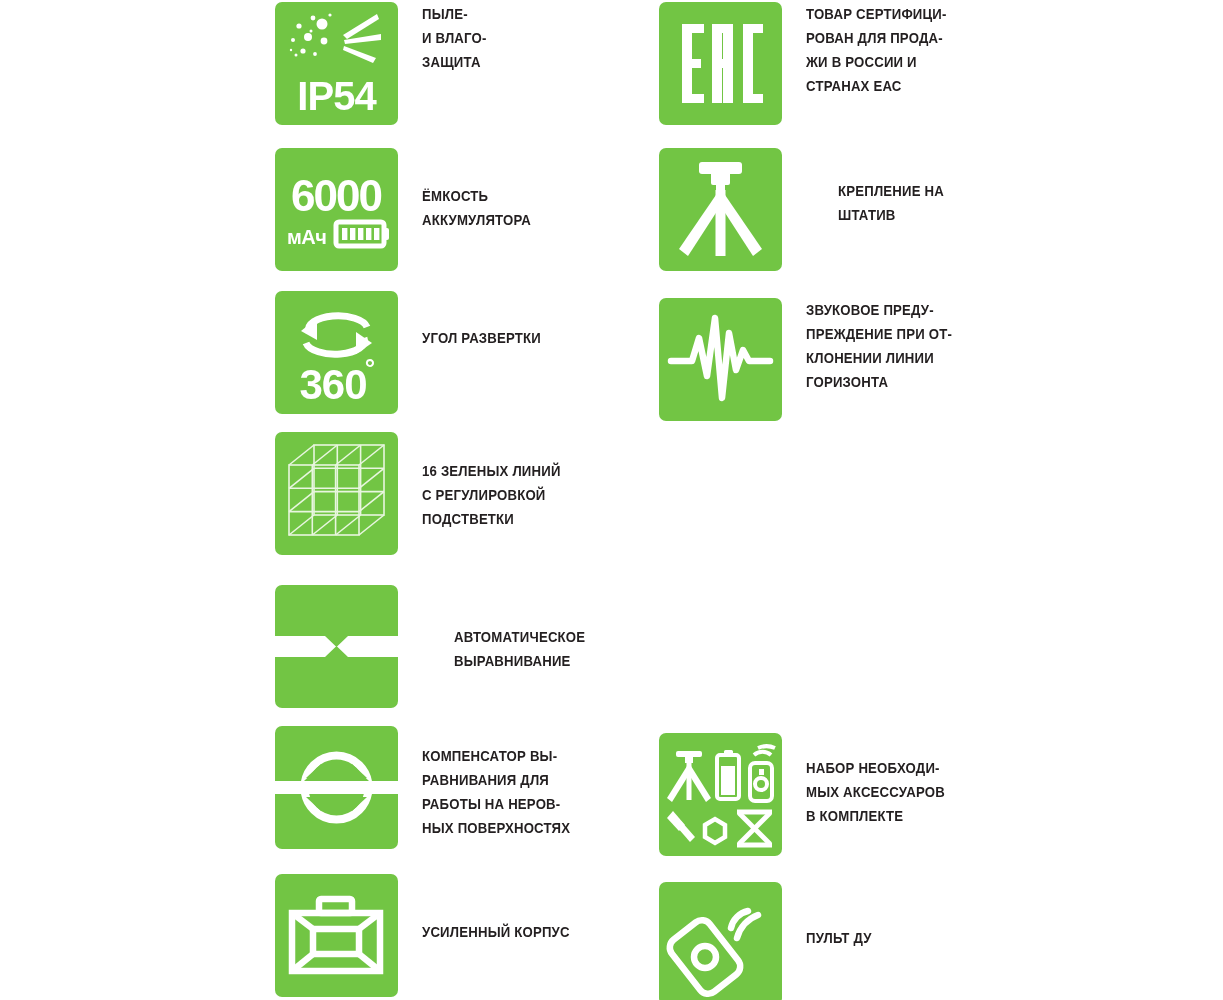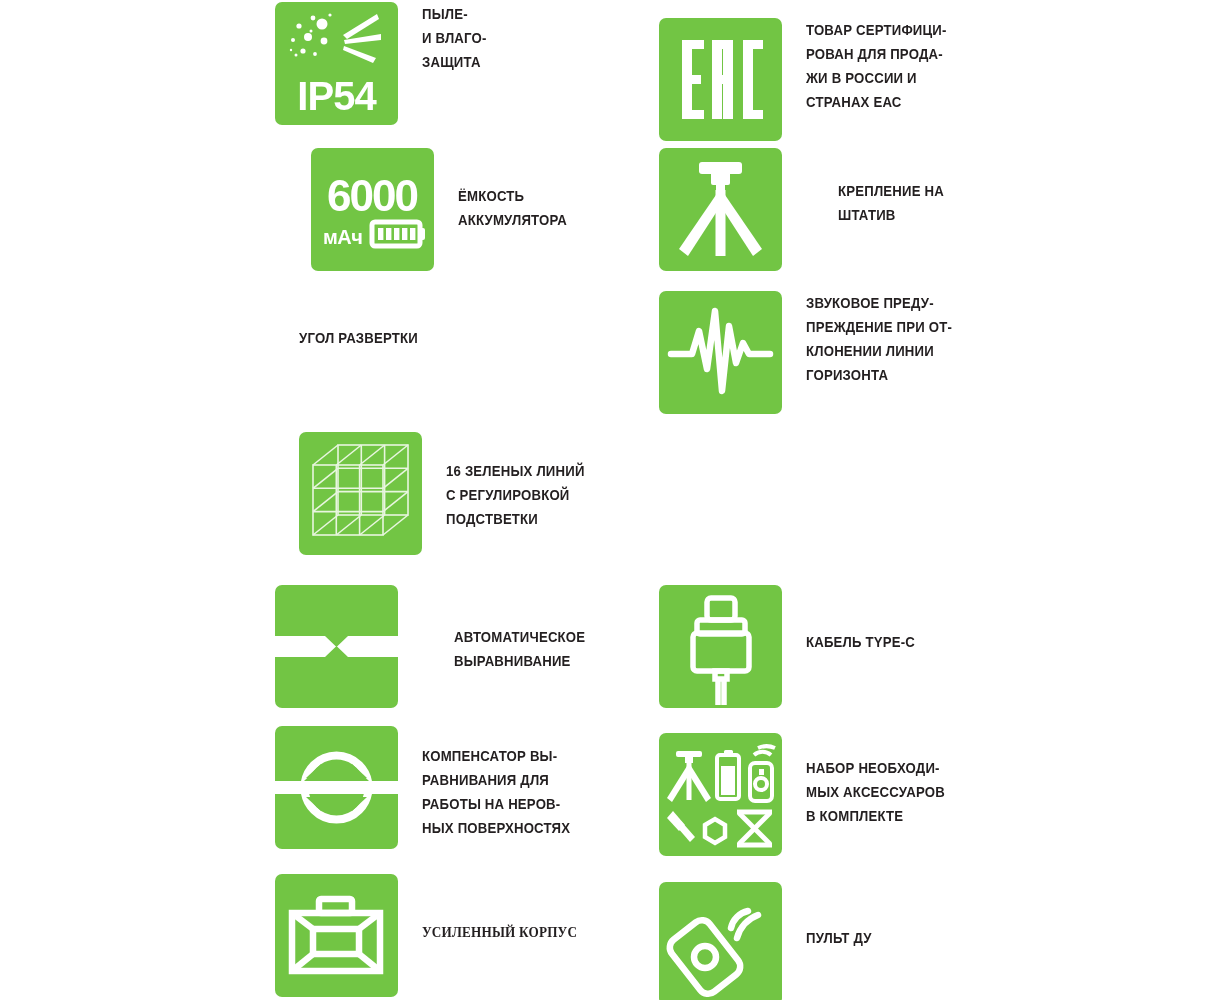--- a/index.html
+++ b/index.html
@@ -70,21 +70,21 @@
           <path d="M69 44 L101 56 L98 61 L68 48 Z"></path>
         </g>
         <text x="61.5" y="108" fill="#fff" font-family="'Liberation Sans',sans-serif" font-size="40" font-weight="bold" text-anchor="middle" letter-spacing="-1">IP54</text>
       </svg>
     </div>
     <div class="label">ПЫЛЕ-
 И ВЛАГО-
 ЗАЩИТА</div>
   </div>
 
-  <div class="feature-row col-right" style="top:18px;">
+  <div class="feature-row col-right" style="top:2px;">
     <div class="tile">
       <svg viewBox="0 0 123 123">
         <g fill="#fff">
           <rect x="23" y="22" width="10" height="79"></rect>
           <rect x="23" y="22" width="22" height="9"></rect>
           <rect x="23" y="57" width="19" height="9"></rect>
           <rect x="23" y="92" width="22" height="9"></rect>
           <rect x="53" y="22" width="10" height="79"></rect>
           <rect x="53" y="22" width="21" height="9"></rect>
           <rect x="64" y="22" width="10" height="79"></rect>
@@ -94,21 +94,21 @@
           <rect x="84" y="92" width="20" height="9"></rect>
         </g>
       </svg>
     </div>
     <div class="label">ТОВАР СЕРТИФИЦИ-
 РОВАН ДЛЯ ПРОДА-
 ЖИ В РОССИИ И
 СТРАНАХ ЕАС</div>
   </div>
 
-  <div class="feature-row col-left" style="top:148px;margin-left:36px;">
+  <div class="feature-row col-left" style="top:148px;">
     <div class="tile">
       <svg viewBox="0 0 123 123">
         <text x="61" y="63" fill="#fff" font-family="'Liberation Sans',sans-serif" font-size="44" font-weight="bold" text-anchor="middle" letter-spacing="-2">6000</text>
         <text x="12" y="96" fill="#fff" font-family="'Liberation Sans',sans-serif" font-size="20" font-weight="bold" letter-spacing="-0.5">мАч</text>
         <g fill="none" stroke="#fff" stroke-width="5">
           <rect x="61" y="74" width="48" height="24" rx="3"></rect>
         </g>
         <rect x="109" y="80" width="5" height="12" rx="2" fill="#fff"></rect>
         <g fill="#fff">
           <rect x="67" y="80" width="5.4" height="12"></rect>
@@ -134,36 +134,50 @@
           <path d="M59 44 L20 101 L29 108 L64 54 Z"></path>
           <path d="M64 44 L103 101 L94 108 L59 54 Z"></path>
         </g>
       </svg>
     </div>
     <div class="label" style="margin-top:31px;">КРЕПЛЕНИЕ НА
 ШТАТИВ</div>
   </div>
 
   <div class="feature-row col-left" style="top:291px;">
+    <div class="tile">
+      <svg viewBox="0 0 123 123">
+        <g fill="none" stroke="#fff" stroke-width="7" stroke-linecap="butt">
+          <path d="M34 41 A28 13 0 0 1 92 36"></path>
+          <path d="M89 47 A28 13 0 0 1 31 52"></path>
+        </g>
+        <g fill="#fff">
+          <path d="M42 27 L42 49 L26 40 Z"></path>
+          <path d="M81 41 L81 63 L97 52 Z"></path>
+        </g>
+        <text x="58" y="108" fill="#fff" font-family="'Liberation Sans',sans-serif" font-size="42" font-weight="bold" text-anchor="middle" letter-spacing="-1">360</text>
+        <text x="95" y="86" fill="#fff" font-family="'Liberation Sans',sans-serif" font-size="26" font-weight="bold" text-anchor="middle">°</text>
+      </svg>
+    </div>
     <div class="label" style="margin-top:35px;">УГОЛ РАЗВЕРТКИ</div>
   </div>
 
-  <div class="feature-row col-right" style="top:291px;">
+  <div class="feature-row col-right" style="top:298px;">
     <div class="tile">
       <svg viewBox="0 0 123 123">
         <polyline points="12,63 33,63 40,40 48,78 56,20 63,100 70,35 77,72 84,52 90,63 111,63" fill="none" stroke="#fff" stroke-width="6.5" stroke-linejoin="round" stroke-linecap="round"></polyline>
       </svg>
     </div>
     <div class="label">ЗВУКОВОЕ ПРЕДУ-
 ПРЕЖДЕНИЕ ПРИ ОТ-
 КЛОНЕНИИ ЛИНИИ
 ГОРИЗОНТА</div>
   </div>
 
-  <div class="feature-row col-left" style="top:432px;margin-left:24px;">
+  <div class="feature-row col-left" style="top:432px;">
     <div class="tile">
       <svg viewBox="0 0 123 123">
         <g fill="none" stroke="#E8F6DF" stroke-width="1.6">
 
           <rect x="14" y="33" width="70" height="70"></rect>
           <line x1="14" y1="56.3" x2="84" y2="56.3"></line>
           <line x1="14" y1="79.6" x2="84" y2="79.6"></line>
           <line x1="37.3" y1="33" x2="37.3" y2="103"></line>
           <line x1="60.6" y1="33" x2="60.6" y2="103"></line>
 
@@ -200,35 +214,20 @@
         <path fill="#72C544" d="
           M7 0 H116 A7 7 0 0 1 123 7 V51 H73 L61.5 62 L50 51 H0 V7 A7 7 0 0 1 7 0 Z"></path>
         <path fill="#72C544" d="
           M0 72 H50 L61.5 61 L73 72 H123 V116 A7 7 0 0 1 116 123 H7 A7 7 0 0 1 0 116 Z"></path>
       </svg>
     </div>
     <div class="label" style="margin-top:40px;">АВТОМАТИЧЕСКОЕ
 ВЫРАВНИВАНИЕ</div>
   </div>
 
-  <div class="feature-row col-right" style="top:585px;">
-    <div class="tile">
-      <svg viewBox="0 0 123 123">
-        <g fill="none" stroke="#fff" stroke-width="5.5">
-          <rect x="48" y="13" width="28" height="22" rx="4"></rect>
-          <rect x="38" y="35" width="48" height="14" rx="3"></rect>
-          <rect x="34" y="48" width="56" height="38" rx="4"></rect>
-          <rect x="56" y="86" width="12" height="8"></rect>
-          <line x1="59" y1="94" x2="59" y2="120"></line>
-          <line x1="65" y1="94" x2="65" y2="120"></line>
-        </g>
-      </svg>
-    </div>
-    <div class="label" style="margin-top:45px;">КАБЕЛЬ TYPE-C</div>
-  </div>
 
   <div class="feature-row col-left" style="top:726px;">
     <div class="tile notch">
       <svg viewBox="0 0 123 123">
         <defs>
           <clipPath id="topHalf">
               <rect x="0" y="0" width="123" height="55"></rect>
             </clipPath>
           <clipPath id="botHalf">
               <rect x="0" y="68" width="123" height="55"></rect>
@@ -295,21 +294,21 @@
             <line x1="111" y1="80" x2="80" y2="111"></line>
           </g>
         </g>
       </svg>
     </div>
     <div class="label" style="margin-top:23px;">НАБОР НЕОБХОДИ-
 МЫХ АКСЕССУАРОВ
 В КОМПЛЕКТЕ</div>
   </div>
 
-  <div class="feature-row col-left" style="top:874px;font-family:Liberation Serif, serif;">
+  <div class="feature-row col-left" style="top:874px;">
     <div class="tile">
       <svg viewBox="0 0 123 123">
         <g fill="none" stroke="#fff" stroke-width="6.5">
           <rect x="44" y="25" width="33" height="14" rx="2"></rect>
           <rect x="17" y="39" width="88" height="58"></rect>
           <rect x="38" y="55" width="46" height="25"></rect>
           <line x1="17" y1="39" x2="38" y2="55"></line>
           <line x1="105" y1="39" x2="84" y2="55"></line>
           <line x1="17" y1="97" x2="38" y2="80"></line>
           <line x1="105" y1="97" x2="84" y2="80"></line>

